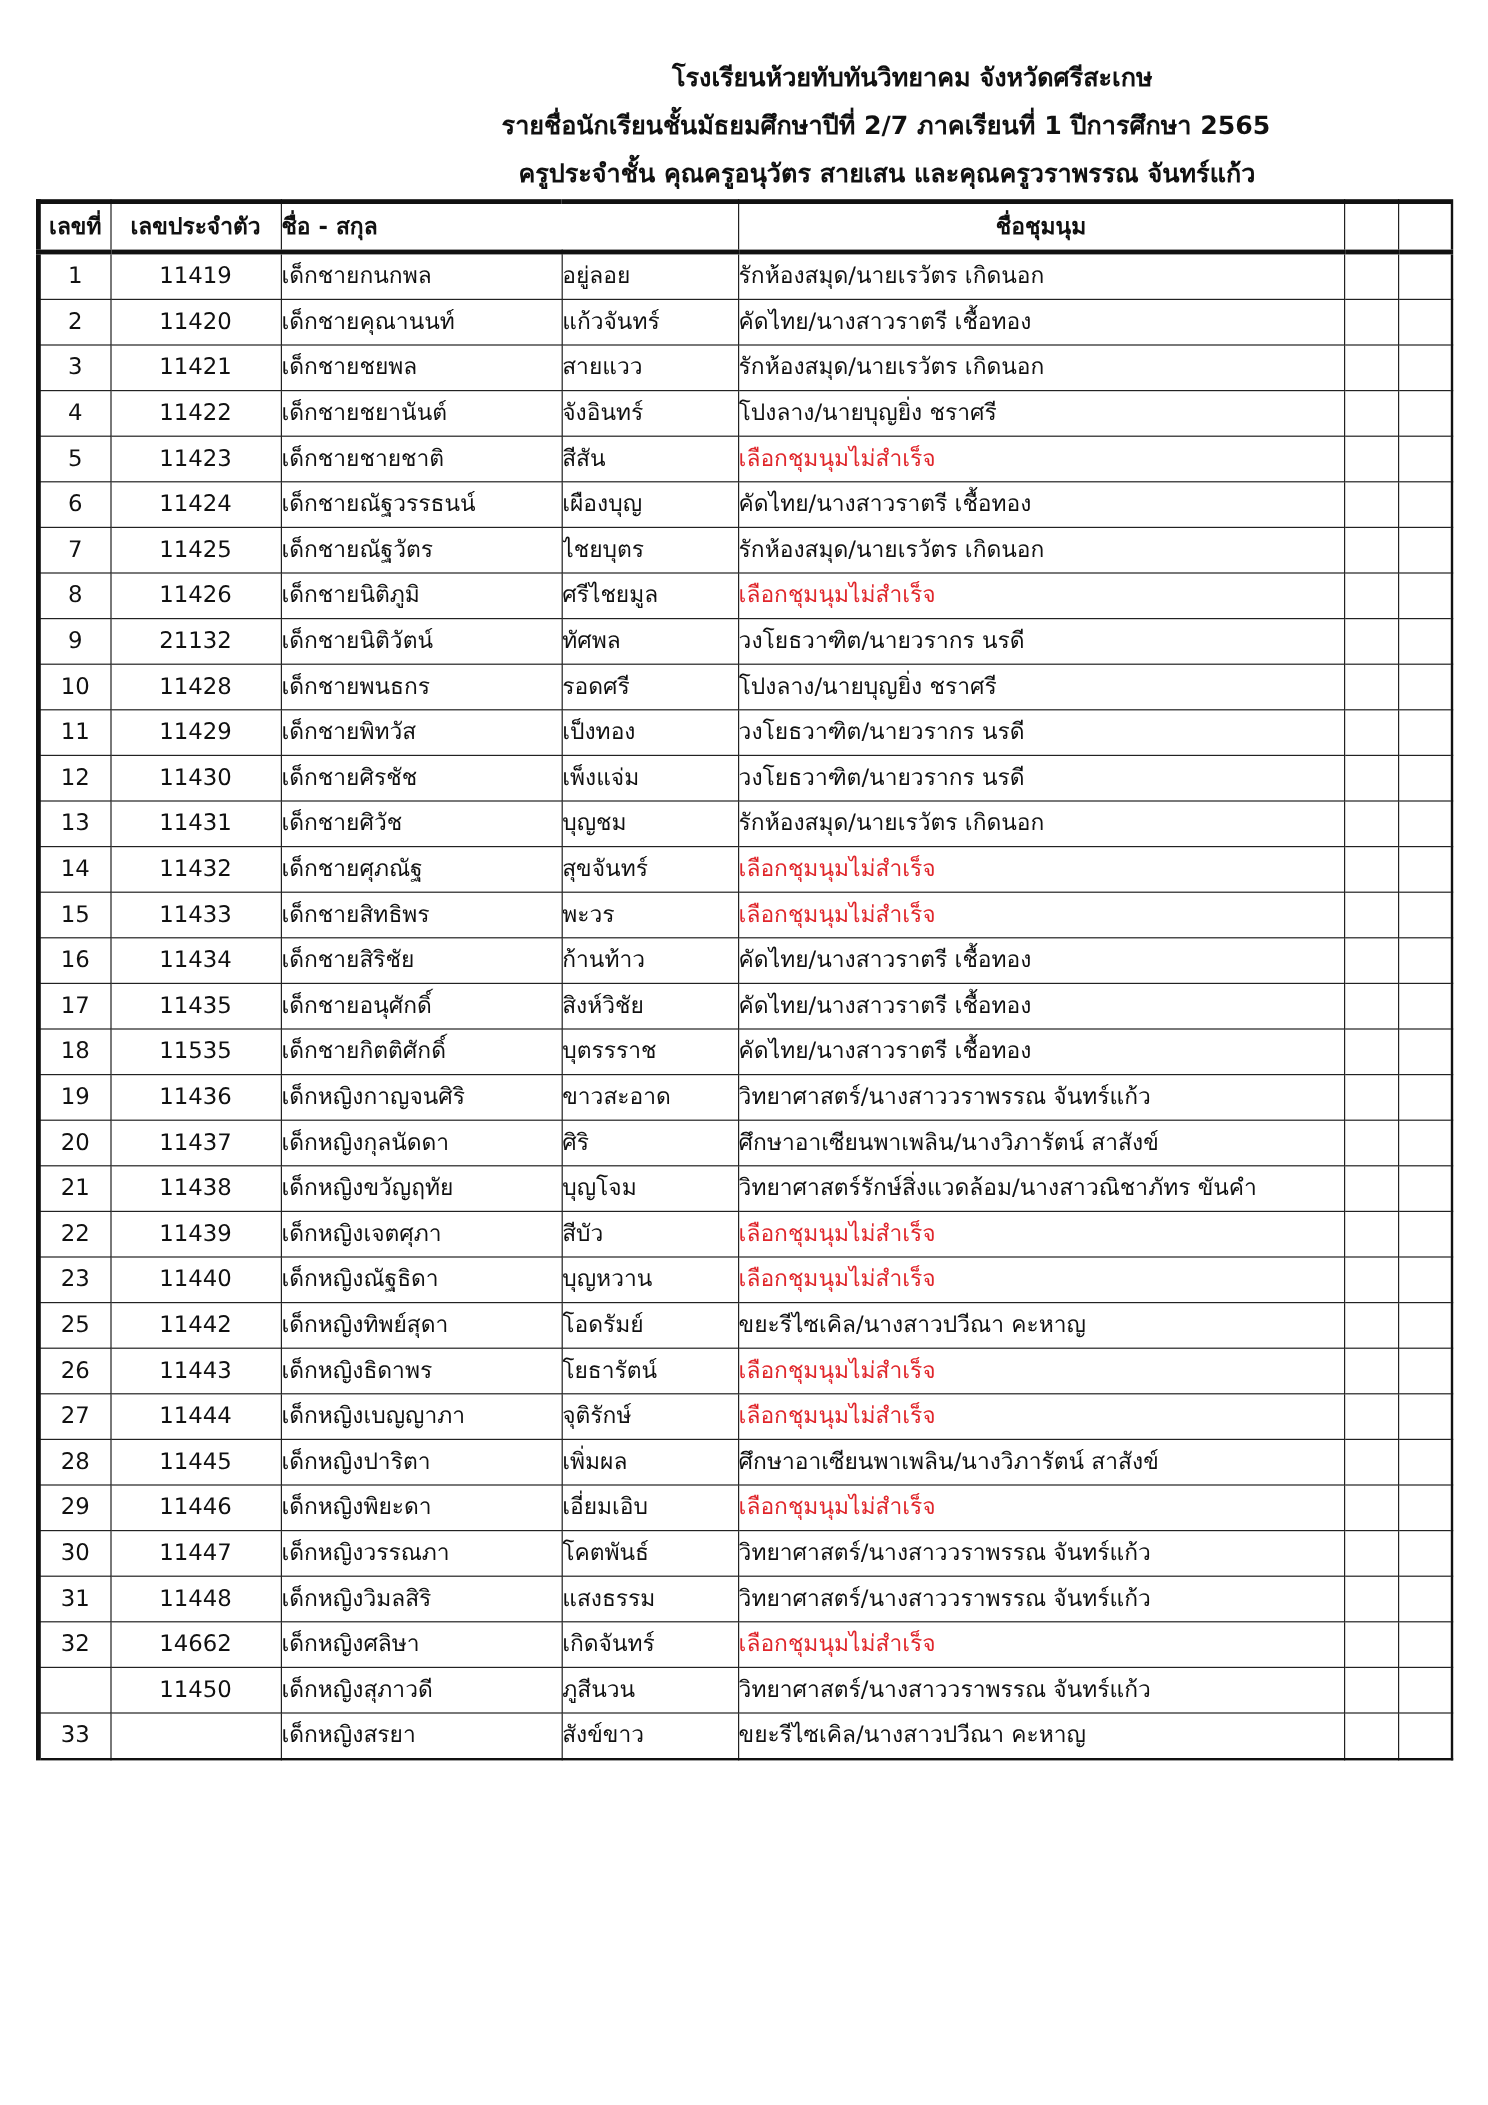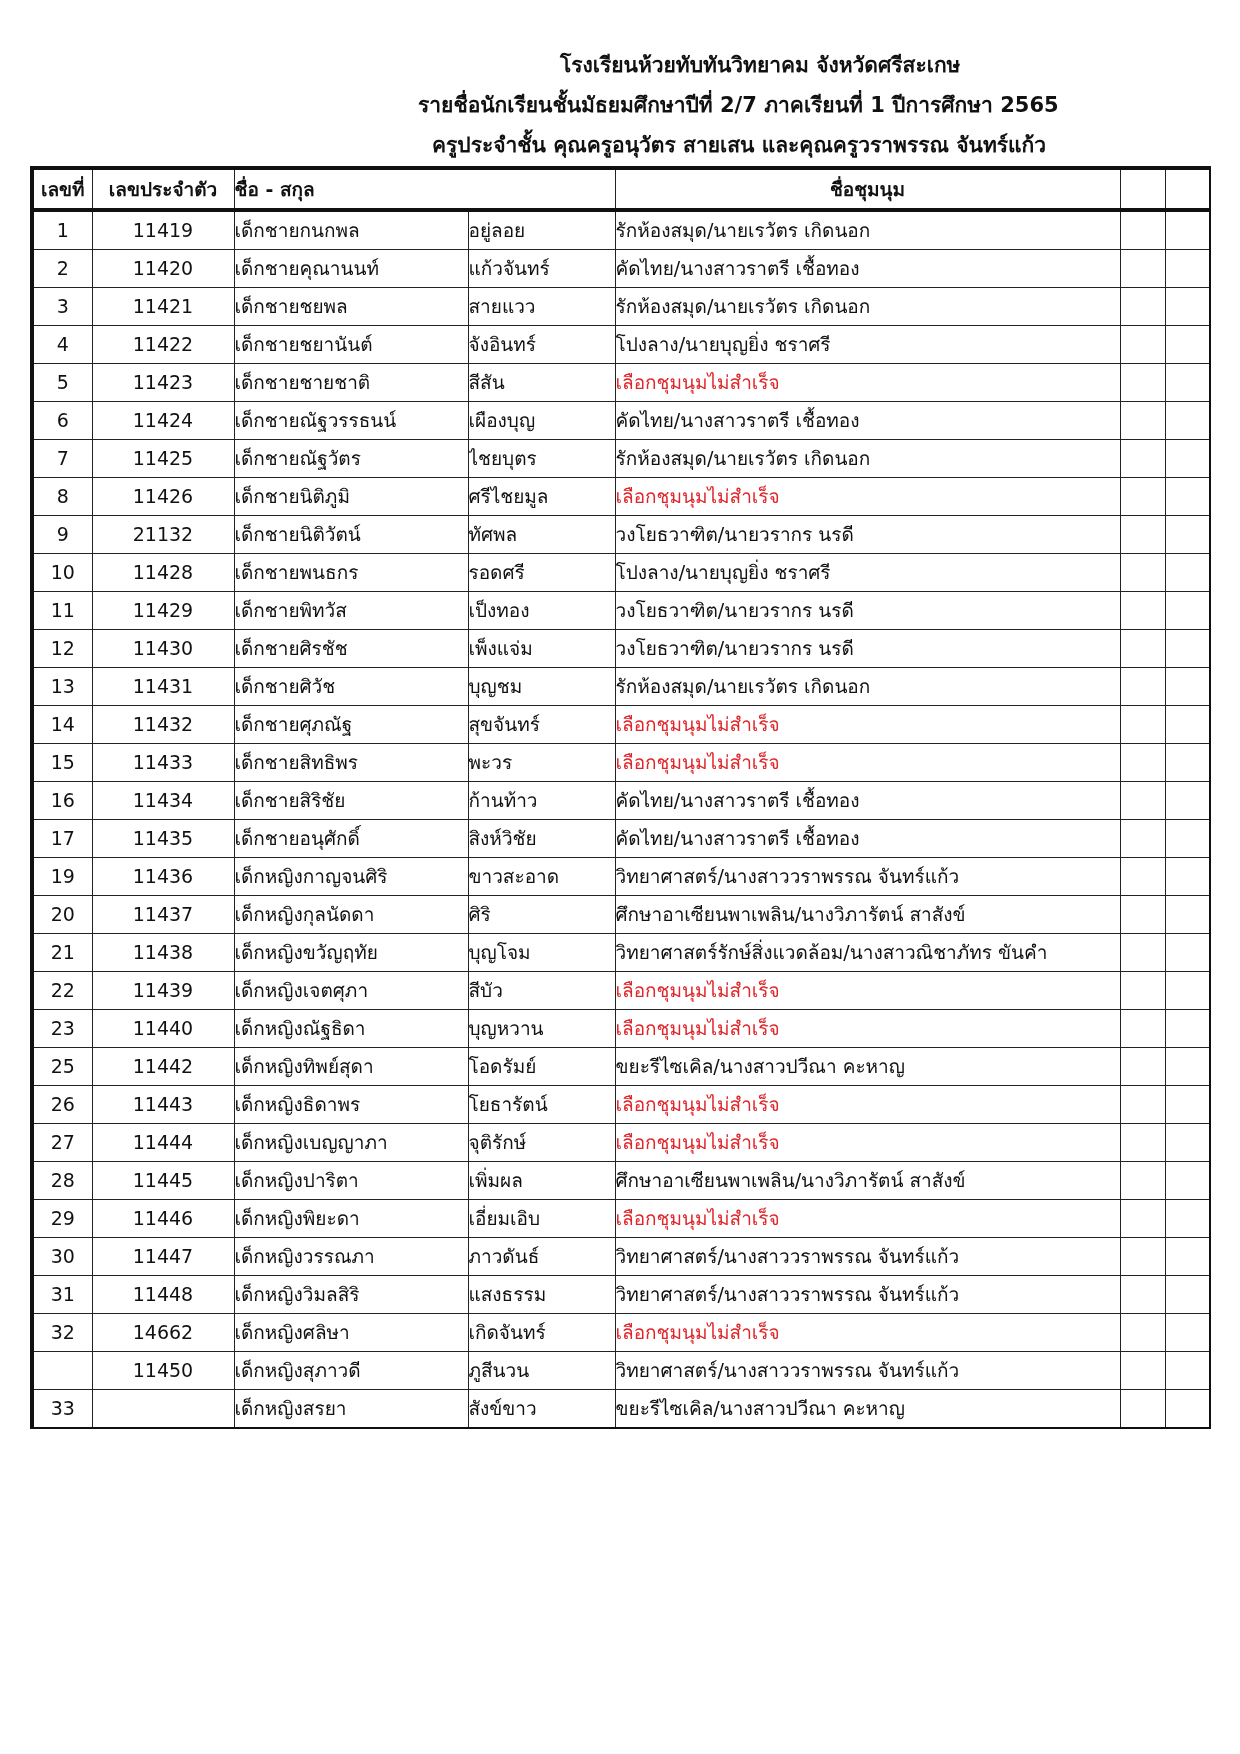--- a/index.html
+++ b/index.html
@@ -255,20 +255,29 @@
       <tr>
         <td class="no">17</td>
         <td class="sid">11435</td>
         <td class="first">เด็กชายอนุศักดิ์</td>
         <td class="last">สิงห์วิชัย</td>
         <td class="club">คัดไทย/นางสาวราตรี เชื้อทอง</td>
         <td class="x1"></td>
         <td class="x2"></td>
       </tr>
       <tr>
+        <td class="no">18</td>
+        <td class="sid">11535</td>
+        <td class="first">เด็กชายกิตติศักดิ์</td>
+        <td class="last">บุตรรราช</td>
+        <td class="club">คัดไทย/นางสาวราตรี เชื้อทอง</td>
+        <td class="x1"></td>
+        <td class="x2"></td>
+      </tr>
+      <tr>
         <td class="no">19</td>
         <td class="sid">11436</td>
         <td class="first">เด็กหญิงกาญจนศิริ</td>
         <td class="last">ขาวสะอาด</td>
         <td class="club">วิทยาศาสตร์/นางสาววราพรรณ จันทร์แก้ว</td>
         <td class="x1"></td>
         <td class="x2"></td>
       </tr>
       <tr>
         <td class="no">20</td>
@@ -348,21 +357,21 @@
         <td class="first">เด็กหญิงพิยะดา</td>
         <td class="last">เอี่ยมเอิบ</td>
         <td class="club fail" style="color: rgb(224, 38, 43);">เลือกชุมนุมไม่สำเร็จ</td>
         <td class="x1"></td>
         <td class="x2"></td>
       </tr>
       <tr>
         <td class="no">30</td>
         <td class="sid">11447</td>
         <td class="first">เด็กหญิงวรรณภา</td>
-        <td class="last">ภาวดันธ์</td>
+        <td class="last">โคตพันธ์</td>
         <td class="club">วิทยาศาสตร์/นางสาววราพรรณ จันทร์แก้ว</td>
         <td class="x1"></td>
         <td class="x2"></td>
       </tr>
       <tr>
         <td class="no">31</td>
         <td class="sid">11448</td>
         <td class="first">เด็กหญิงวิมลสิริ</td>
         <td class="last">แสงธรรม</td>
         <td class="club">วิทยาศาสตร์/นางสาววราพรรณ จันทร์แก้ว</td>

